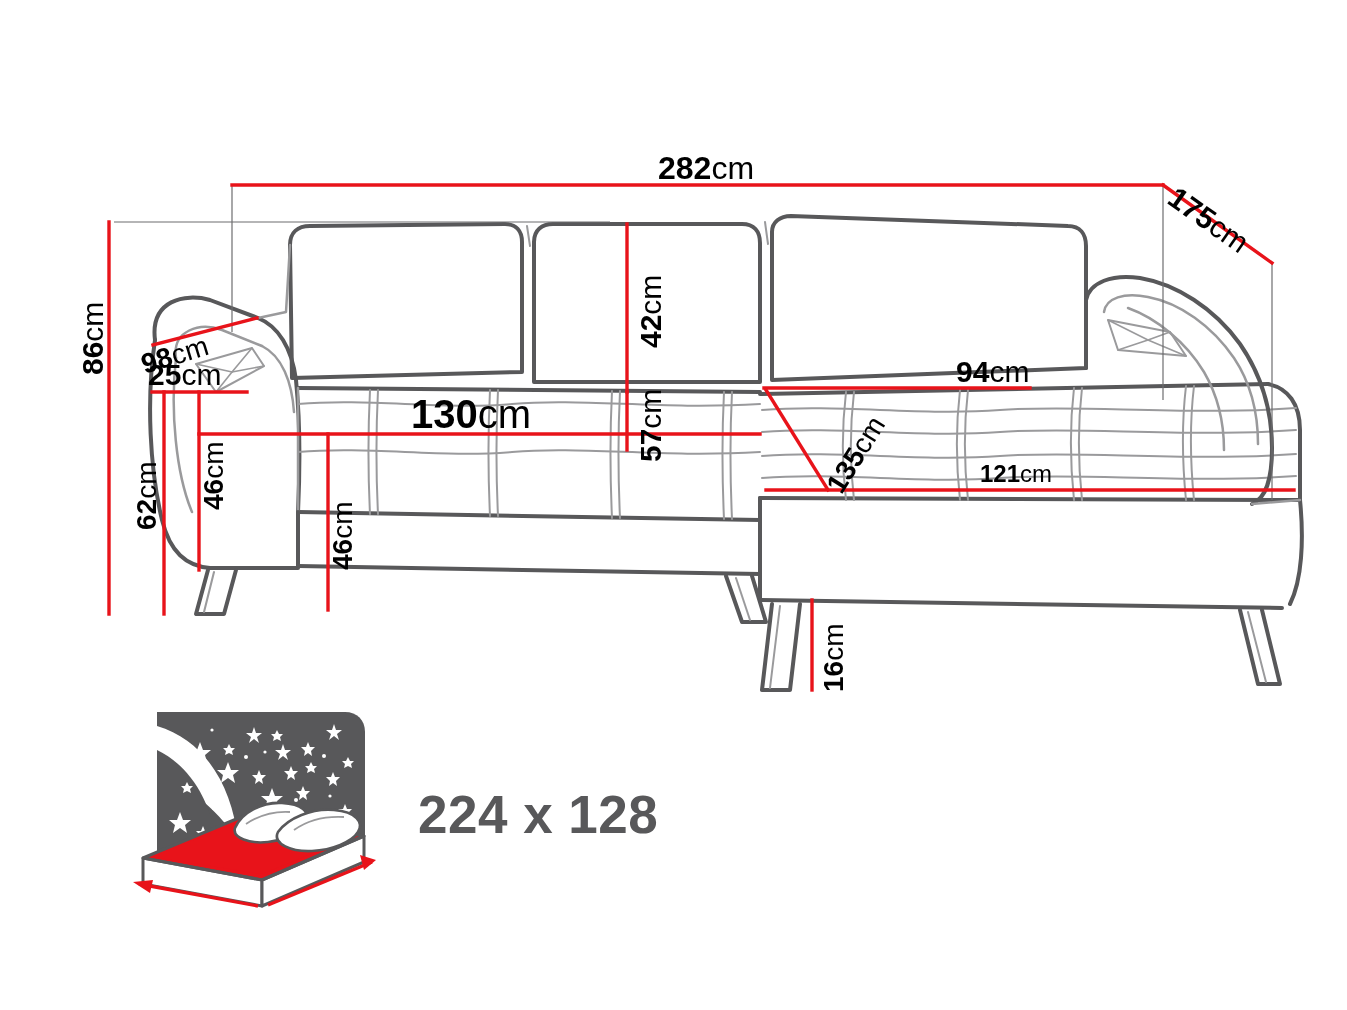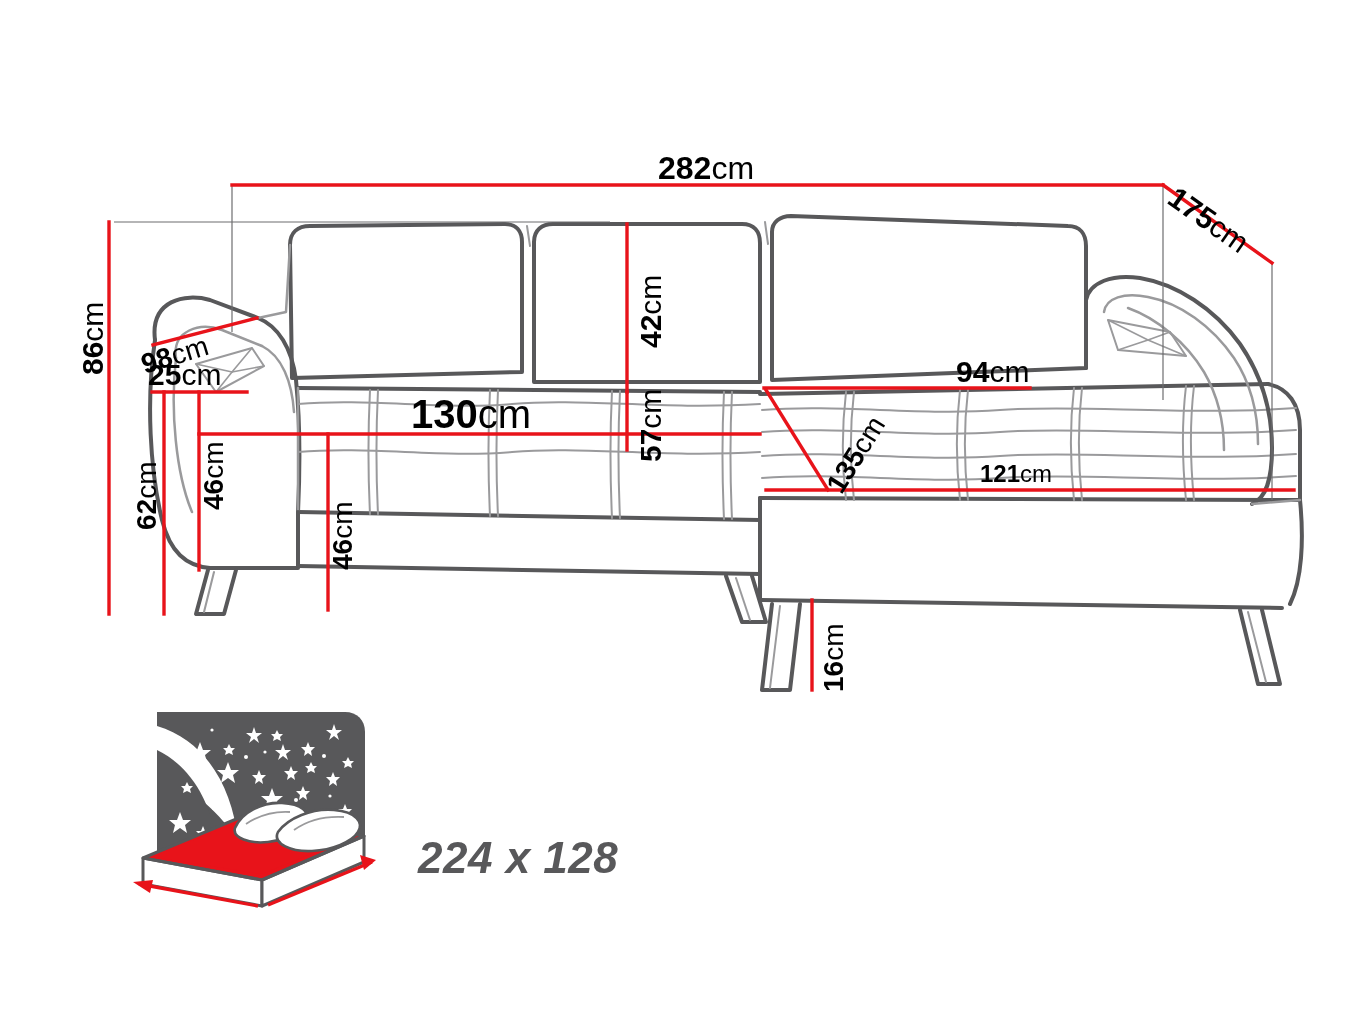--- a/index.html
+++ b/index.html
@@ -309,15 +309,15 @@
     <g stroke="#e8131a" stroke-width="3.4" fill="none">
       <path d="M139,884 L258,906"></path>
       <path d="M268,905 L372,862"></path>
     </g>
     <g fill="#e8131a">
       <polygon points="133,882 153,880 150,893"></polygon>
       <polygon points="376,860 360,855 364,870"></polygon>
     </g>
   </svg>
 
-  <div class="bed-label" style="left:418px;top:836px;font-size:44px;letter-spacing:0.5px;font-style:italic;">224 x 128</div>
+  <div class="bed-label" style="left:418px;top:788px;font-size:53px;letter-spacing:0.5px;">224 x 128</div>
 
 </div>
 
 </body></html>

